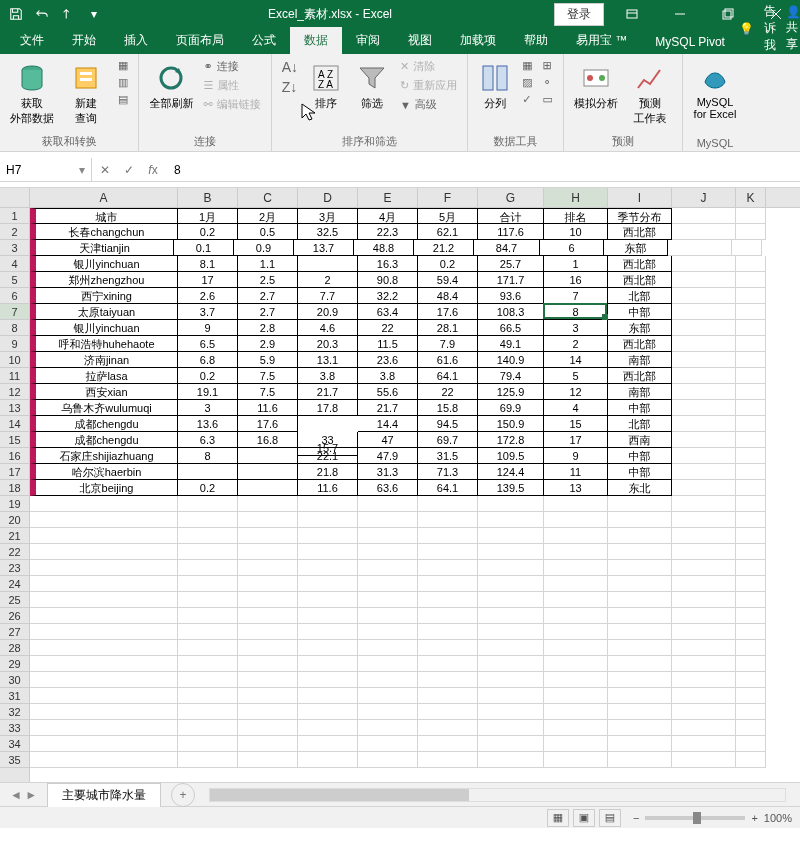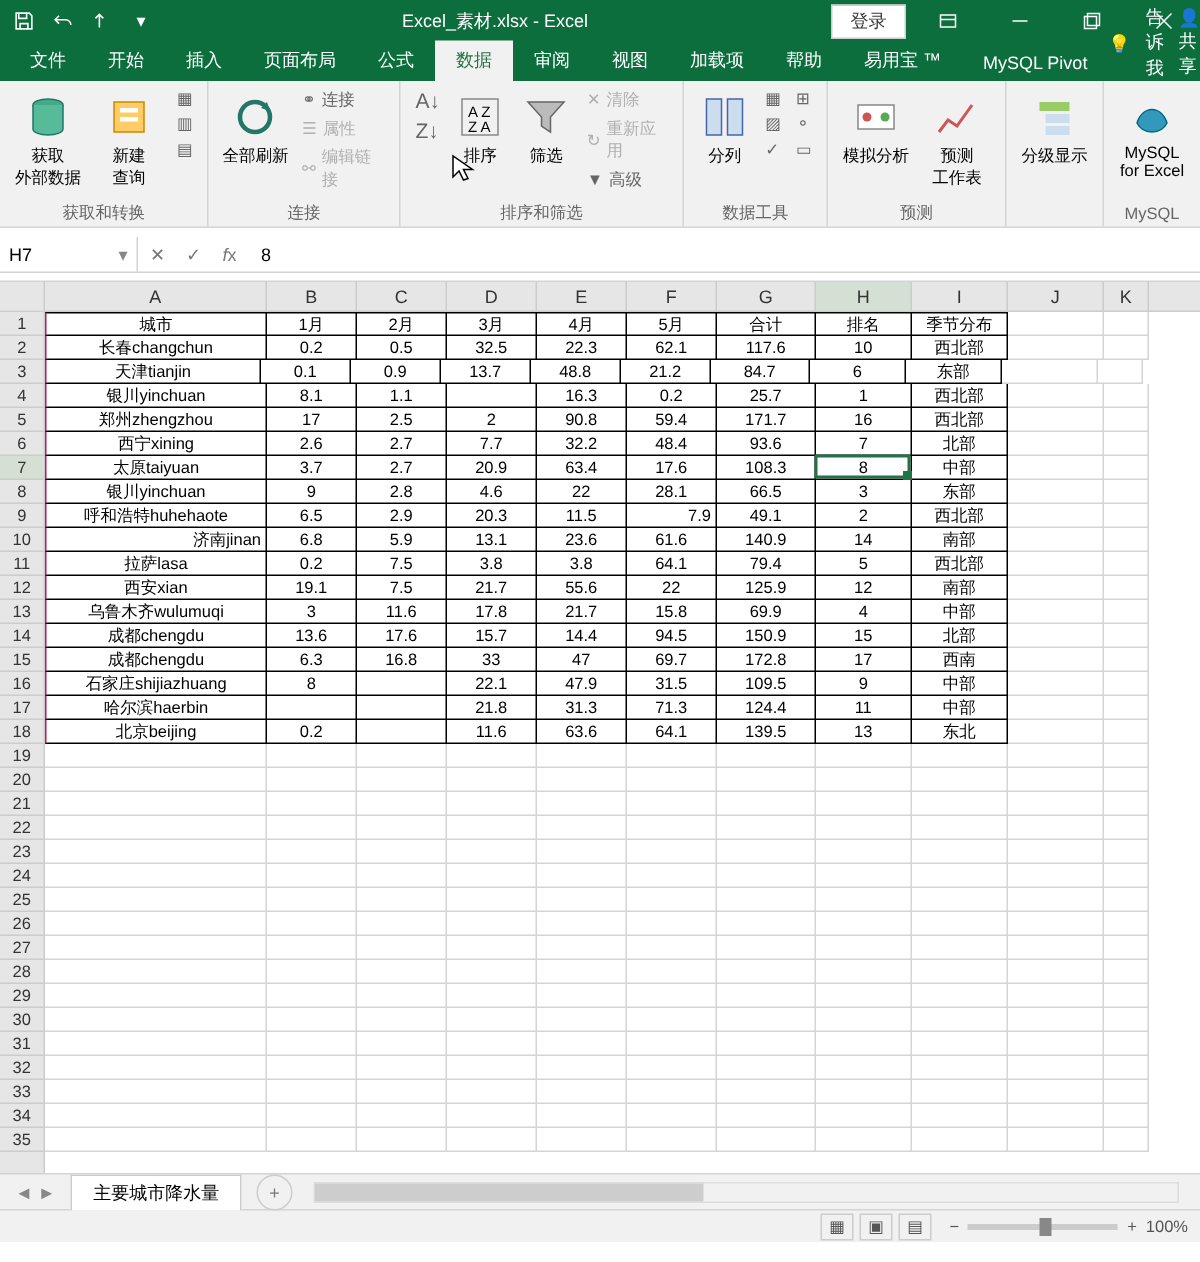--- a/index.html
+++ b/index.html
@@ -37,21 +37,21 @@
 .ch.sel{background:#d3e0d3}
 .grid-body{display:flex;height:574px}
 .row-headers{width:30px;background:#e6e6e6;border-right:1px solid #ccc}
 .rh{height:16px;border-bottom:1px solid #ccc;text-align:center;font-size:11px;line-height:16px;color:#333}
 .rh.sel{background:#d3e0d3}
 .cells{position:relative;flex:1}
 .row{display:flex;height:16px}
 .cell{height:16px;border-right:1px solid #d4d4d4;border-bottom:1px solid #d4d4d4;font-size:11px;line-height:16px;padding:0 3px;overflow:hidden;white-space:nowrap}
 .cell.b{border-right:1px solid #000;border-bottom:1px solid #000}
 .cell.bt{border-top:1px solid #000}
-.cell.bl{border-left:1px solid #be185d}
+.cell.bl{border-left:6px solid #be185d}
 .cell.c{text-align:center}
 .active-cell{position:absolute;border:2px solid #217346;pointer-events:none;z-index:5}
 .active-handle{position:absolute;width:6px;height:6px;background:#217346;right:-3px;bottom:-3px}
 .sheet-tabs{height:24px;background:#f1f1f1;border-top:1px solid #d4d4d4;display:flex;align-items:center;font-size:12px}
 .st-nav{padding:0 10px;color:#888;display:flex;gap:6px}
 .sheet-tab{background:#fff;border:1px solid #ccc;border-bottom:none;padding:3px 14px;cursor:pointer}
 .add-sheet{width:24px;height:24px;border:1px solid #ccc;border-radius:50%;margin-left:10px;text-align:center;line-height:22px;color:#777;cursor:pointer}
 .hscroll-track{flex:1;margin:0 14px;height:14px;background:#f1f1f1;border:1px solid #ddd;position:relative}
 .hscroll-thumb{position:absolute;left:0;top:0;height:12px;width:45%;background:#cdcdcd}
 .statusbar{height:22px;background:#f1f1f1;border-top:1px solid #d4d4d4;display:flex;align-items:center;padding:0 8px;font-size:11px;color:#555}
@@ -245,33 +245,20 @@
         <svg class="icon" viewBox="0 0 32 32">
             <path d="M4 26l6-8 6 4 10-14" fill="none" stroke="#c55" stroke-width="2"></path>
           </svg>
         <span style="white-space:pre-line;text-align:center">预测
 工作表</span>
       </div>
     </div>
     <div class="group-label">预测</div>
   </div>
 
-  <div class="group">
-    <div class="group-body">
-      <div class="big-btn">
-        <svg class="icon" viewBox="0 0 32 32">
-            <rect x="6" y="6" width="20" height="6" fill="#9c6"></rect>
-            <rect x="10" y="14" width="16" height="6" fill="#cde"></rect>
-            <rect x="10" y="22" width="16" height="6" fill="#cde"></rect>
-          </svg>
-        <span>分级显示</span>
-      </div>
-    </div>
-    <div class="group-label">&nbsp;</div>
-  </div>
 
   <div class="group" style="border-right:none">
     <div class="group-body">
       <div class="big-btn">
         <svg class="icon" viewBox="0 0 32 32">
             <path d="M6 20c4-12 16-12 20 0-4 8-16 8-20 0z" fill="#39b" stroke="#068"></path>
           </svg>
         <span style="white-space:pre-line;text-align:center">MySQL
 for Excel</span>
       </div>
@@ -454,29 +441,29 @@
           <div class="cell b c" style="width: 64px;">东部</div>
           <div class="cell" style="width: 64px;"></div>
           <div class="cell" style="width: 30px;"></div>
         </div>
         <div class="row">
           <div class="cell b c bl" style="width: 148px;">呼和浩特huhehaote</div>
           <div class="cell b c" style="width: 60px;">6.5</div>
           <div class="cell b c" style="width: 60px;">2.9</div>
           <div class="cell b c" style="width: 60px;">20.3</div>
           <div class="cell b c" style="width: 60px;">11.5</div>
-          <div class="cell b c" style="width: 60px; text-align: right;">7.9</div>
+          <div class="cell b c" style="width: 60px;">7.9</div>
           <div class="cell b c" style="width: 66px;">49.1</div>
           <div class="cell b c" style="width: 64px;">2</div>
           <div class="cell b c" style="width: 64px;">西北部</div>
           <div class="cell" style="width: 64px;"></div>
           <div class="cell" style="width: 30px;"></div>
         </div>
         <div class="row">
-          <div class="cell b c bl" style="width: 148px; text-align: right;">济南jinan</div>
+          <div class="cell b c bl" style="width: 148px;">济南jinan</div>
           <div class="cell b c" style="width: 60px;">6.8</div>
           <div class="cell b c" style="width: 60px;">5.9</div>
           <div class="cell b c" style="width: 60px;">13.1</div>
           <div class="cell b c" style="width: 60px;">23.6</div>
           <div class="cell b c" style="width: 60px;">61.6</div>
           <div class="cell b c" style="width: 66px;">140.9</div>
           <div class="cell b c" style="width: 64px;">14</div>
           <div class="cell b c" style="width: 64px;">南部</div>
           <div class="cell" style="width: 64px;"></div>
           <div class="cell" style="width: 30px;"></div>
@@ -517,21 +504,21 @@
           <div class="cell b c" style="width: 66px;">69.9</div>
           <div class="cell b c" style="width: 64px;">4</div>
           <div class="cell b c" style="width: 64px;">中部</div>
           <div class="cell" style="width: 64px;"></div>
           <div class="cell" style="width: 30px;"></div>
         </div>
         <div class="row">
           <div class="cell b c bl" style="width: 148px;">成都chengdu</div>
           <div class="cell b c" style="width: 60px;">13.6</div>
           <div class="cell b c" style="width: 60px;">17.6</div>
-          <div class="cell b c" style="width: 60px;">15.7</div>
+          <div class="cell b c" style="width: 60px; margin-top: 24px;">15.7</div>
           <div class="cell b c" style="width: 60px;">14.4</div>
           <div class="cell b c" style="width: 60px;">94.5</div>
           <div class="cell b c" style="width: 66px;">150.9</div>
           <div class="cell b c" style="width: 64px;">15</div>
           <div class="cell b c" style="width: 64px;">北部</div>
           <div class="cell" style="width: 64px;"></div>
           <div class="cell" style="width: 30px;"></div>
         </div>
         <div class="row">
           <div class="cell b c bl" style="width: 148px;">成都chengdu</div>

